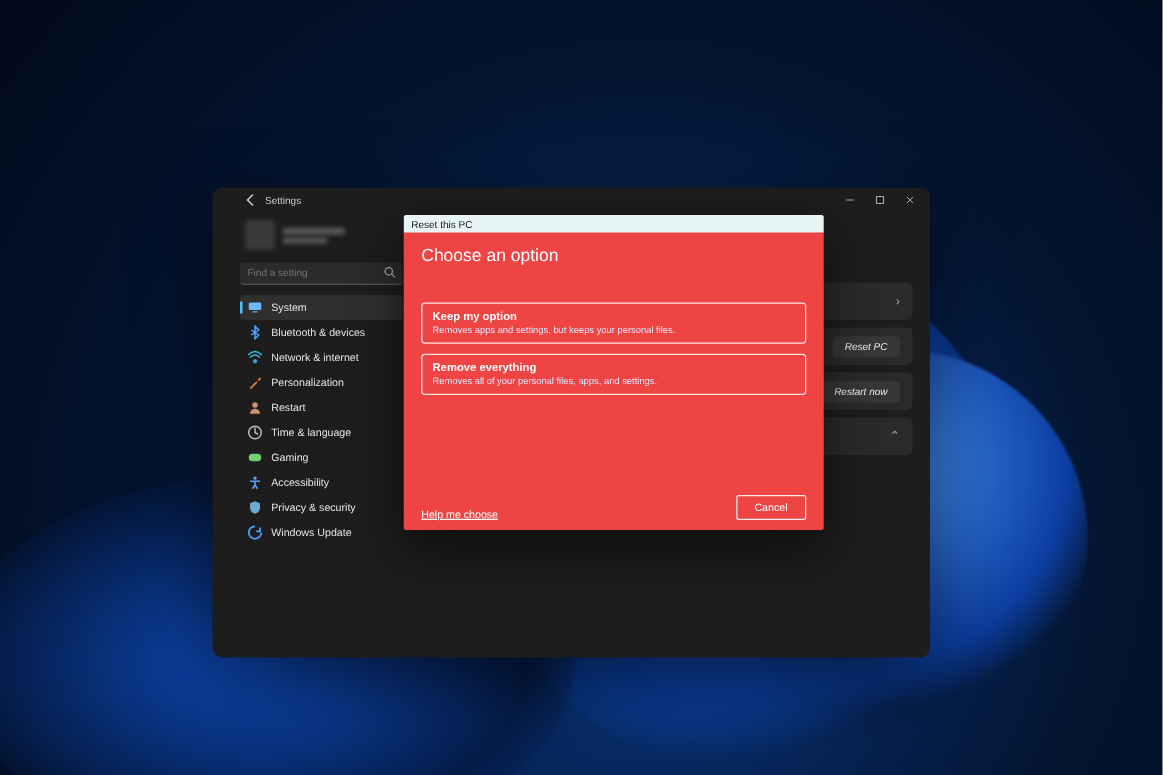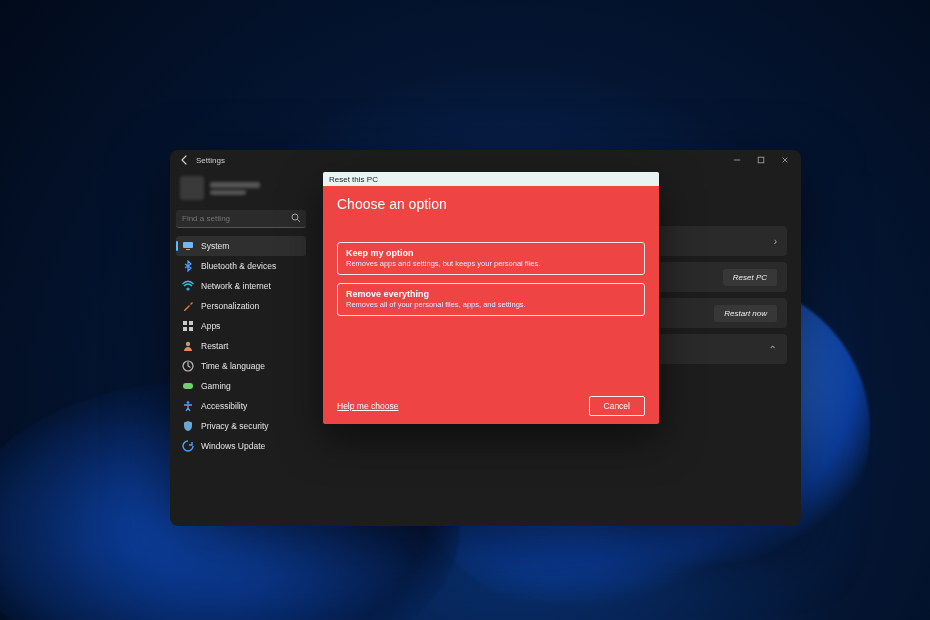--- a/index.html
+++ b/index.html
@@ -11,29 +11,30 @@
   
   .bloom { position: absolute; border-radius: 50%; filter: blur(1px); }
   .b1 { width: 420px; height: 420px; right: 120px; bottom: 0; background: radial-gradient(circle at 40% 40%, #2d7cff 0%, #0b3fa2 55%, transparent 70%); transform: rotate(15deg); }
   .b2 { width: 300px; height: 300px; right: 60px; bottom: 40px; background: radial-gradient(circle at 50% 30%, #4a9bff 0%, #0c3ea0 60%, transparent 75%); transform: rotate(-20deg); }
   .b3 { width: 500px; height: 300px; left: -40px; bottom: -60px; background: radial-gradient(ellipse at 50% 50%, #0f4cc0 0%, #051d4a 60%, transparent 75%); }
   .b4 { width: 200px; height: 200px; right: 280px; bottom: 120px; background: radial-gradient(circle at 50% 50%, #5aa8ff 0%, #0d43aa 55%, transparent 70%); }
 
   .window {
     position: absolute;
     left: 170px; top: 150px;
-    width: 631px; height: 376px;
+    width: 574px; height: 376px;
     background: #1d1d1d;
     border-radius: 8px;
     box-shadow: 0 20px 60px rgba(0,0,0,0.6);
     color: #e8e8e8;
     display: flex;
     flex-direction: column;
     font-size: 9px;
     overflow: hidden;
+    padding-left: 16px;
   }
   .titlebar {
     height: 20px;
     display: flex;
     align-items: center;
     padding: 0 4px 0 8px;
     color: #ccc;
     font-size: 8px;
   }
   .titlebar .back { width: 14px; display:flex; justify-content:center; }
@@ -86,21 +87,21 @@
     display:flex; flex-direction:column;
     overflow:hidden;
     z-index:20;
   }
   .dialog .dlg-titlebar { background:#e7f4f4; color:#222; font-size:8px; height:14px; display:flex; align-items:center; padding:0 6px; }
   .dialog .dlg-body { flex:1; padding:10px 14px 8px 14px; display:flex; flex-direction:column; }
   .dlg-heading { font-size:14px; font-weight:400; margin-bottom:30px; }
   .option { border:1px solid rgba(255,255,255,0.85); border-radius:3px; padding:5px 8px 6px 8px; margin-bottom:8px; cursor:pointer; }
   .opt-title { font-size:9px; font-weight:600; }
   .opt-desc { font-size:7.5px; color:#dceaff; margin-top:1px; }
-  .dlg-footer { margin-top:auto; display:flex; align-items:center; justify-content:space-between; }
+  .dlg-footer { margin-top:auto; display:flex; align-items:flex-end; justify-content:space-between; }
   .helpme { color:#fff; text-decoration:underline; font-size:8.5px; cursor:pointer; }
   .cancel { border:1px solid rgba(255,255,255,0.9); background:transparent; color:#fff; font-size:8.5px; padding:4px 14px; border-radius:2px; cursor:pointer; }
 
   svg { display:block; }
 </style>
 </head>
 <body>
 
 <div class="bloom b1"></div>
 <div class="bloom b2"></div>
@@ -180,31 +181,20 @@
           </div>
           <div class="navitem">
             <span class="navicon" style="color:#e07a3a">
               <svg width="12" height="12" viewBox="0 0 12 12">
                 <path d="M2 10l5-5 1 1-5 5H2v-1zM8 4l2-2 1 1-2 2z" fill="currentColor"></path>
               </svg>
             </span>
             <span>Personalization</span>
           </div>
           <div class="navitem">
-            <span class="navicon" style="color:#c9c9c9">
-              <svg width="12" height="12" viewBox="0 0 12 12">
-                <rect x="1" y="1" width="4" height="4" fill="currentColor"></rect>
-                <rect x="7" y="1" width="4" height="4" fill="currentColor"></rect>
-                <rect x="1" y="7" width="4" height="4" fill="currentColor"></rect>
-                <rect x="7" y="7" width="4" height="4" fill="currentColor"></rect>
-              </svg>
-            </span>
-            <span>Apps</span>
-          </div>
-          <div class="navitem">
             <span class="navicon" style="color:#d98f6a">
               <svg width="12" height="12" viewBox="0 0 12 12">
                 <circle cx="6" cy="4" r="2.2" fill="currentColor"></circle>
                 <path d="M2 11c0-2.2 1.8-4 4-4s4 1.8 4 4" fill="currentColor"></path>
               </svg>
             </span>
             <span>Restart</span>
           </div>
           <div class="navitem">
             <span class="navicon" style="color:#bcbcbc">

